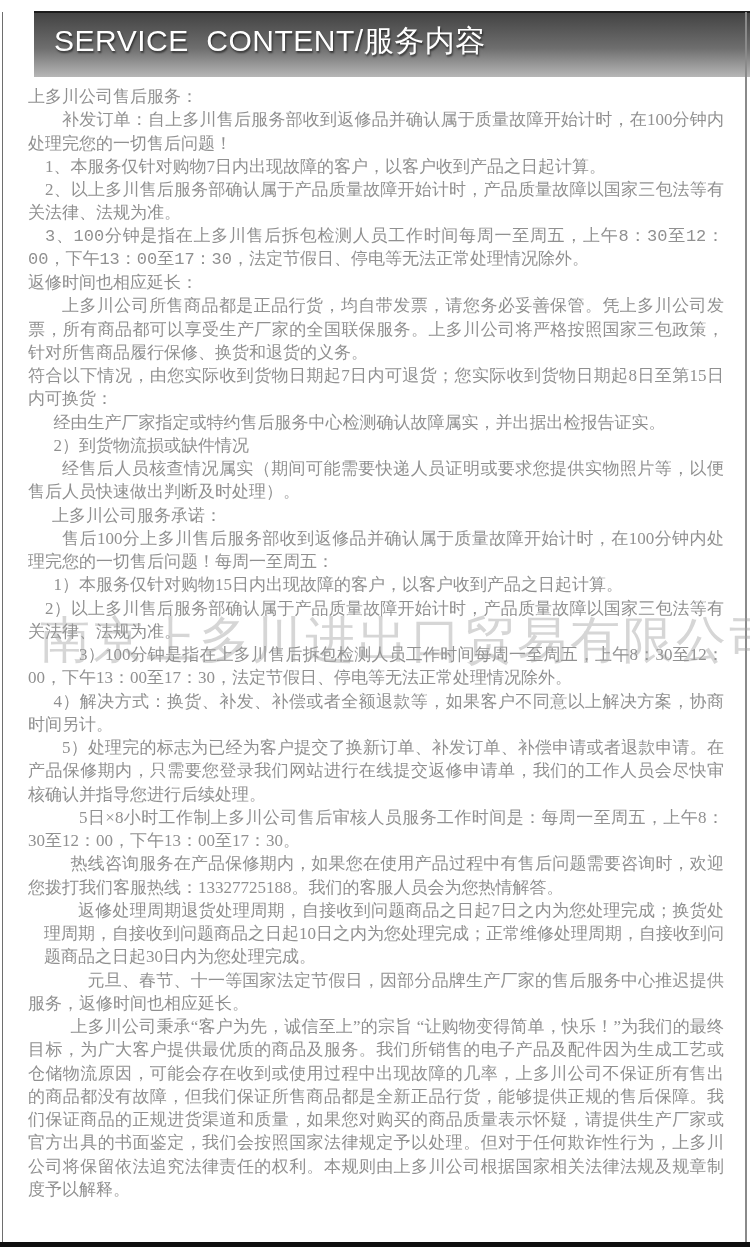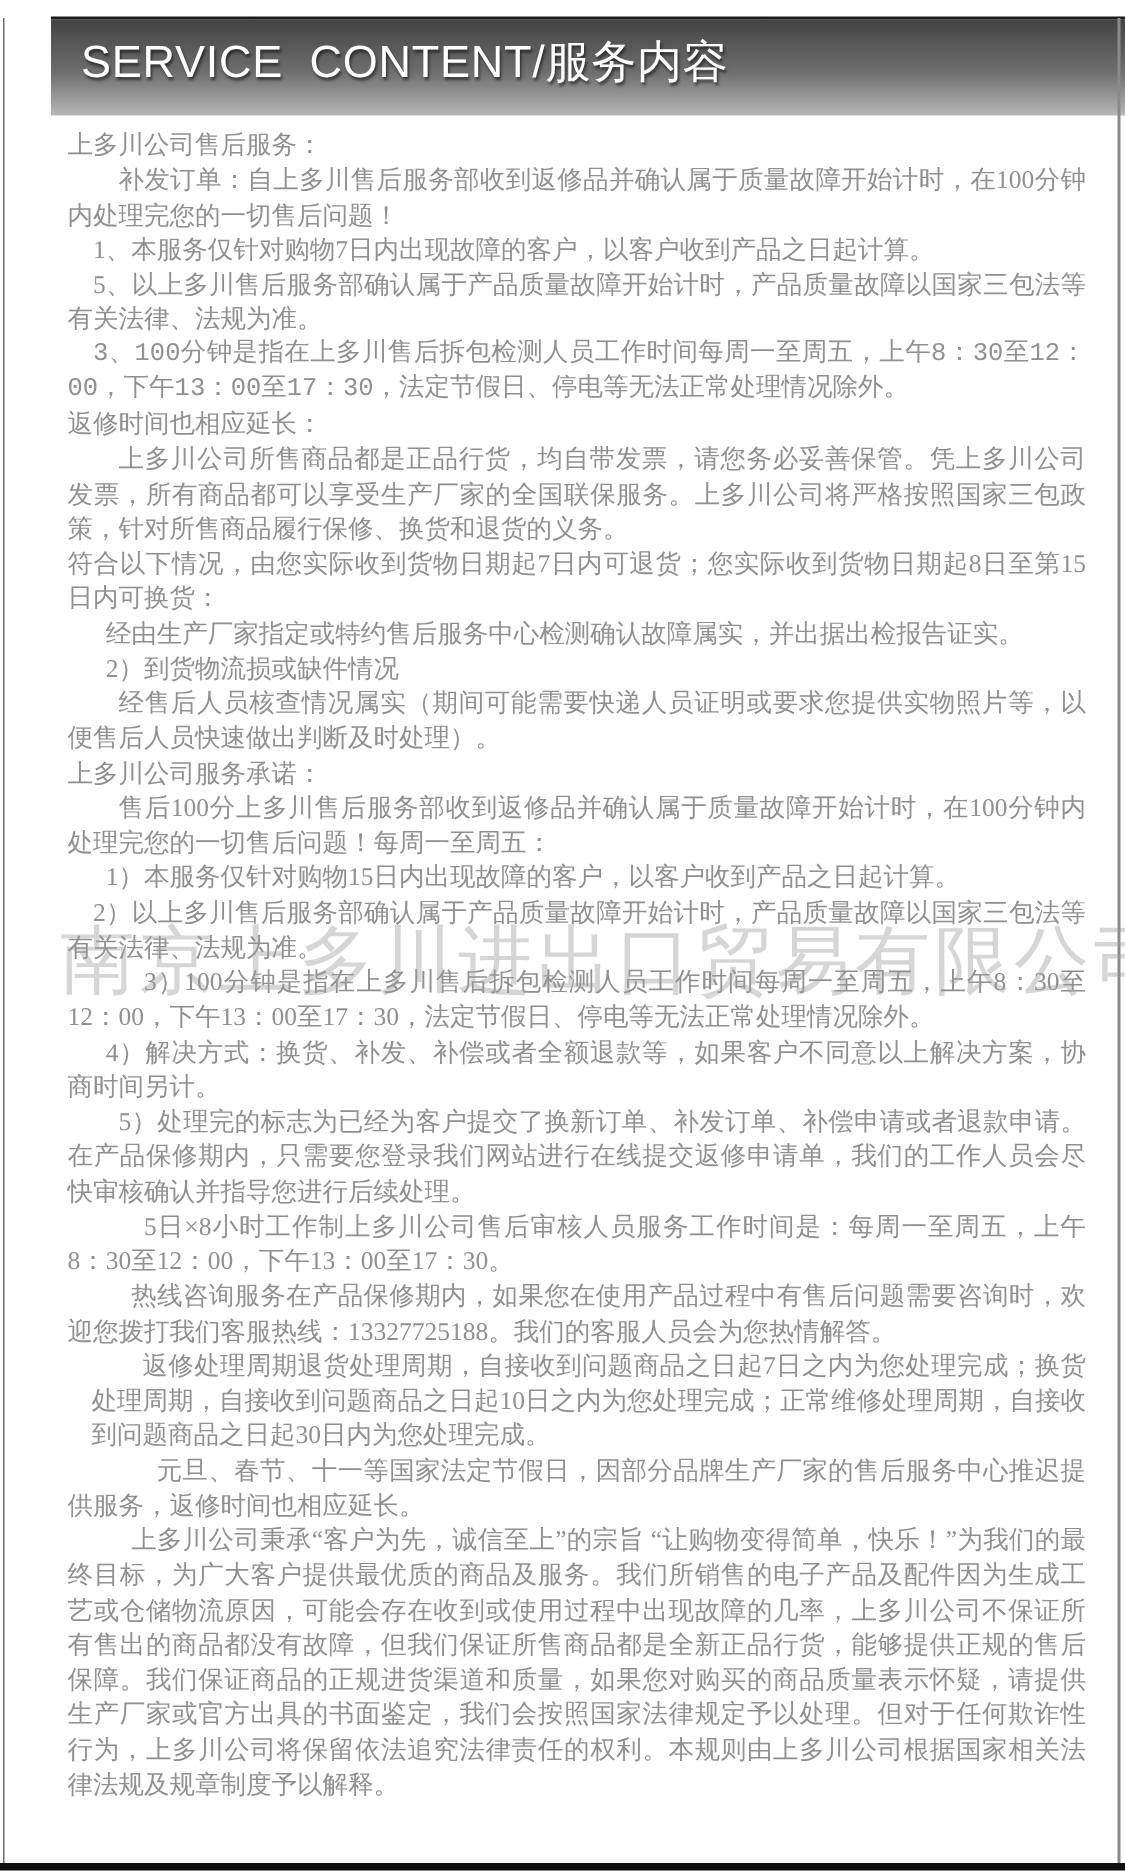--- a/index.html
+++ b/index.html
@@ -52,21 +52,21 @@
     font-weight: normal;
     letter-spacing: 0.5px;
     color: #ffffff;
     white-space: pre;
     text-shadow: 1px 2px 2px rgba(0,0,0,0.55);
   }
   
   .content {
     position: absolute;
     top: 85px;
-    left: 45px;
+    left: 28px;
     right: 26px;
     color: #909090;
     font-size: 17px;
     line-height: 23.25px;
     text-align: justify;
     z-index: 1;
   }
   .content p {
     margin: 0;
     padding: 0;
@@ -93,29 +93,29 @@
   <div class="header">
     <h1 class="header-title">SERVICE  CONTENT/服务内容</h1>
   </div>
 
   <div class="watermark">南京上多川进出口贸易有限公司</div>
 
   <div class="content">
       <p style="text-indent: 0em;">上多川公司售后服务：</p>
       <p style="text-indent: 2em;">补发订单：自上多川售后服务部收到返修品并确认属于质量故障开始计时，在100分钟内处理完您的一切售后问题！</p>
       <p style="text-indent: 1em;">1、本服务仅针对购物7日内出现故障的客户，以客户收到产品之日起计算。</p>
-      <p style="text-indent: 1em;">5、以上多川售后服务部确认属于产品质量故障开始计时，产品质量故障以国家三包法等有关法律、法规为准。</p>
+      <p style="text-indent: 1em;">2、以上多川售后服务部确认属于产品质量故障开始计时，产品质量故障以国家三包法等有关法律、法规为准。</p>
       <p style="text-indent: 1em; font-family: Liberation Mono, monospace;">3、100分钟是指在上多川售后拆包检测人员工作时间每周一至周五，上午8：30至12：00，下午13：00至17：30，法定节假日、停电等无法正常处理情况除外。</p>
       <p style="text-indent: 0em;">返修时间也相应延长：</p>
       <p style="text-indent: 2em;">上多川公司所售商品都是正品行货，均自带发票，请您务必妥善保管。凭上多川公司发票，所有商品都可以享受生产厂家的全国联保服务。上多川公司将严格按照国家三包政策，针对所售商品履行保修、换货和退货的义务。</p>
       <p style="text-indent: 0em;">符合以下情况，由您实际收到货物日期起7日内可退货；您实际收到货物日期起8日至第15日内可换货：</p>
       <p style="text-indent: 1.5em;">经由生产厂家指定或特约售后服务中心检测确认故障属实，并出据出检报告证实。</p>
       <p style="text-indent: 1.5em;">2）到货物流损或缺件情况</p>
       <p style="text-indent: 2em;">经售后人员核查情况属实（期间可能需要快递人员证明或要求您提供实物照片等，以便售后人员快速做出判断及时处理）。</p>
-      <p style="text-indent: 0em;">上多川公司服务承诺：</p>
+      <p style="text-indent: 0em; margin-left: 24px;">上多川公司服务承诺：</p>
       <p style="text-indent: 2em;">售后100分上多川售后服务部收到返修品并确认属于质量故障开始计时，在100分钟内处理完您的一切售后问题！每周一至周五：</p>
       <p style="text-indent: 1.5em;">1）本服务仅针对购物15日内出现故障的客户，以客户收到产品之日起计算。</p>
       <p style="text-indent: 1em;">2）以上多川售后服务部确认属于产品质量故障开始计时，产品质量故障以国家三包法等有关法律、法规为准。</p>
       <p style="text-indent: 3em;">3）100分钟是指在上多川售后拆包检测人员工作时间每周一至周五，上午8：30至12：00，下午13：00至17：30，法定节假日、停电等无法正常处理情况除外。</p>
       <p style="text-indent: 1.5em;">4）解决方式：换货、补发、补偿或者全额退款等，如果客户不同意以上解决方案，协商时间另计。</p>
       <p style="text-indent: 2em;">5）处理完的标志为已经为客户提交了换新订单、补发订单、补偿申请或者退款申请。在产品保修期内，只需要您登录我们网站进行在线提交返修申请单，我们的工作人员会尽快审核确认并指导您进行后续处理。</p>
       <p style="text-indent: 3em;">5日×8小时工作制上多川公司售后审核人员服务工作时间是：每周一至周五，上午8：30至12：00，下午13：00至17：30。</p>
       <p style="text-indent: 2.5em;">热线咨询服务在产品保修期内，如果您在使用产品过程中有售后问题需要咨询时，欢迎您拨打我们客服热线：13327725188。我们的客服人员会为您热情解答。</p>
       <p style="text-indent: 2em; margin-left: 16px;">返修处理周期退货处理周期，自接收到问题商品之日起7日之内为您处理完成；换货处理周期，自接收到问题商品之日起10日之内为您处理完成；正常维修处理周期，自接收到问题商品之日起30日内为您处理完成。</p>
       <p style="text-indent: 3.5em;">元旦、春节、十一等国家法定节假日，因部分品牌生产厂家的售后服务中心推迟提供服务，返修时间也相应延长。</p>

